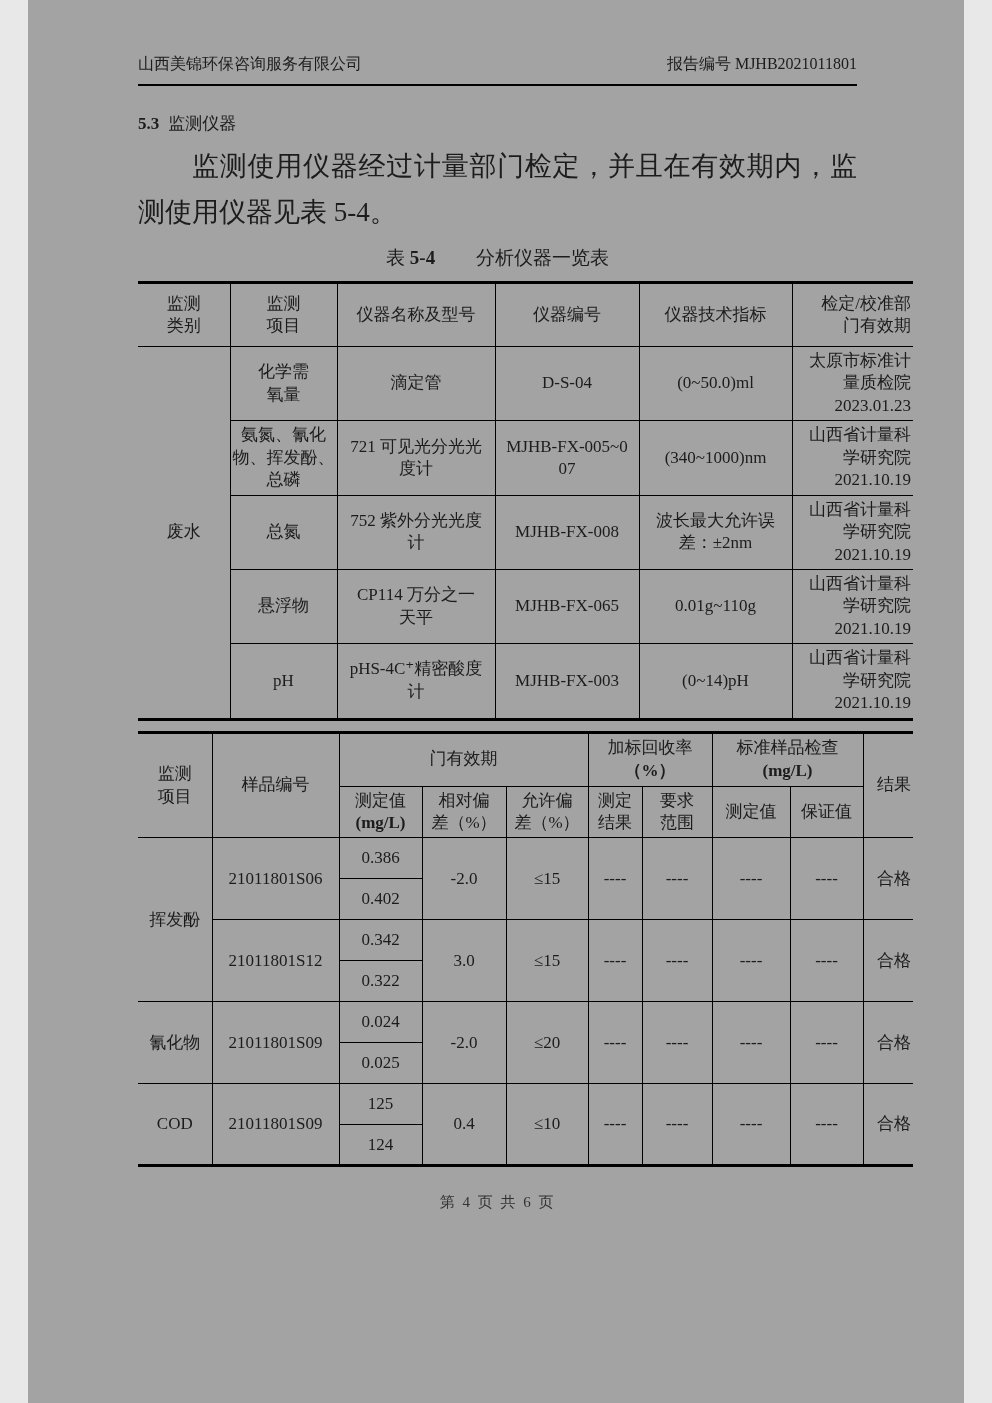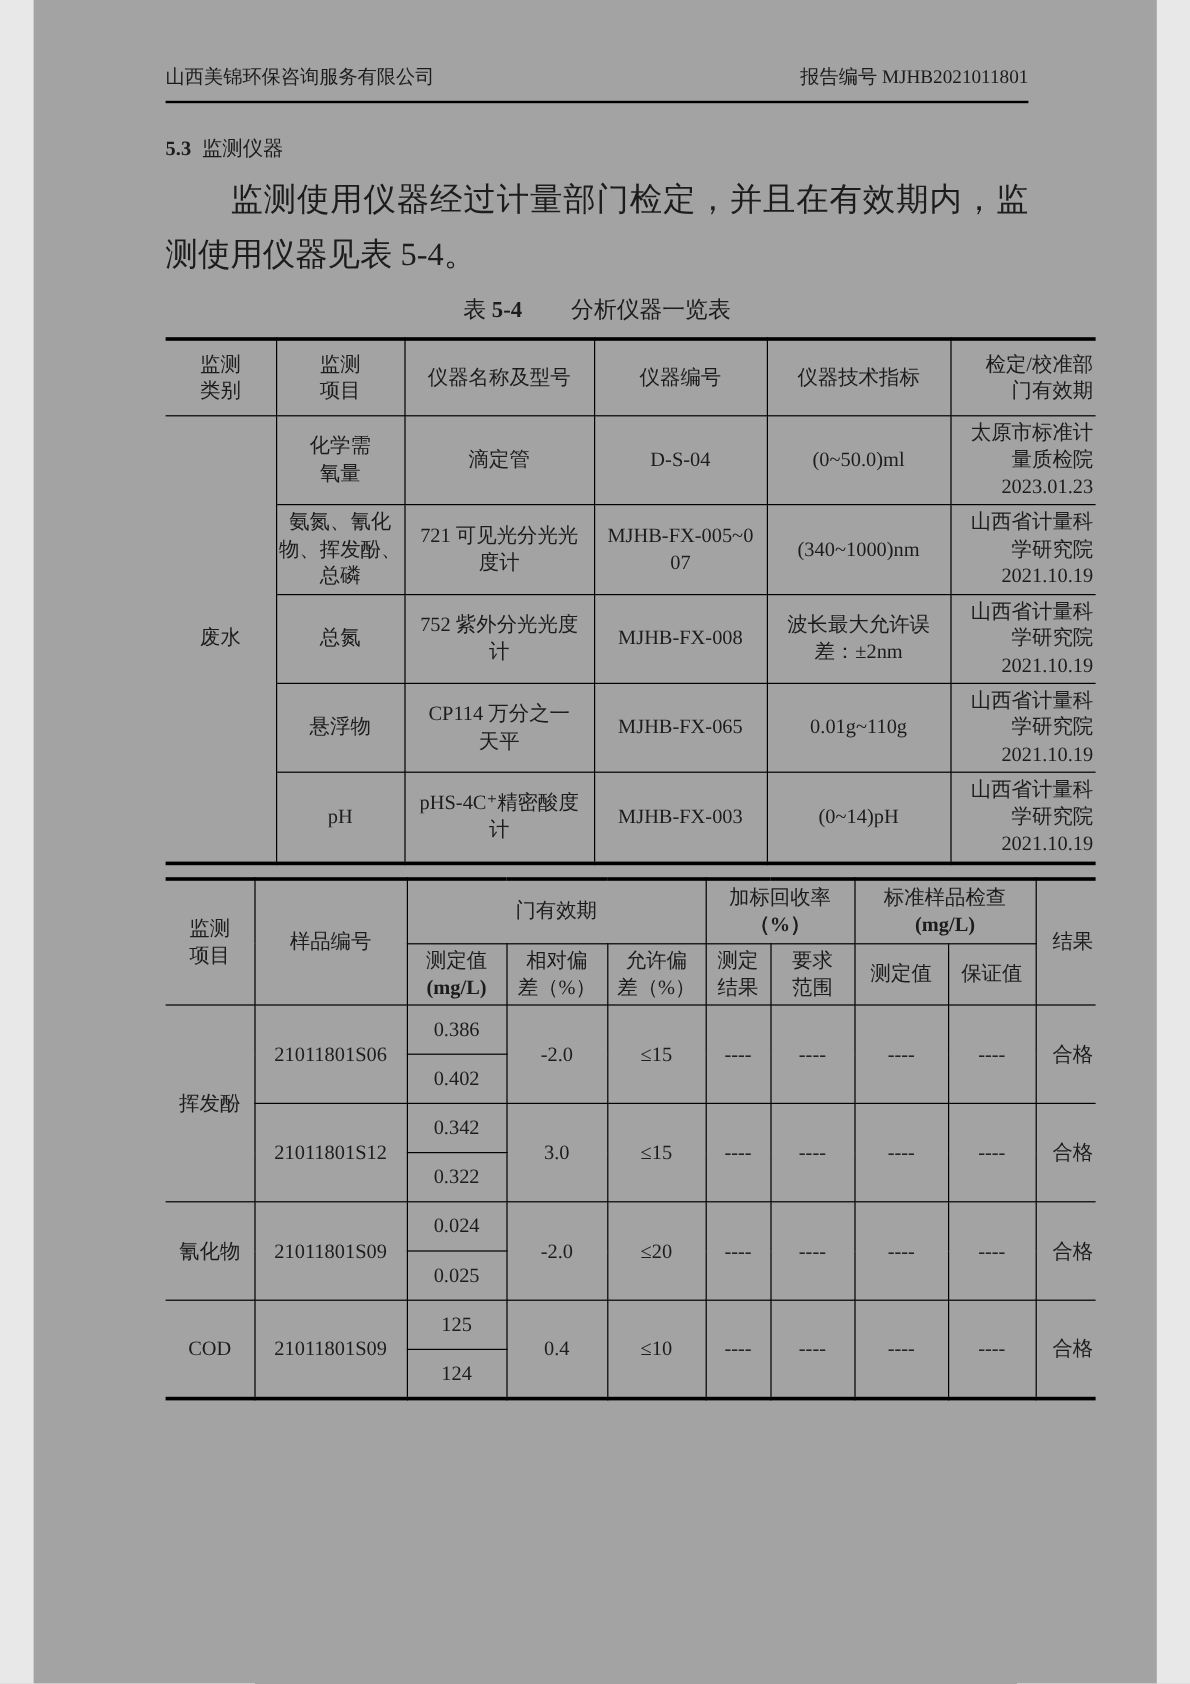--- a/index.html
+++ b/index.html
@@ -243,14 +243,15 @@
       <td rowspan="2">----</td>
       <td rowspan="2">----</td>
       <td class="no-r" rowspan="2">合格</td>
     </tr>
     <tr class="r41">
       <td>124</td>
     </tr>
   </tbody>
     </table>
 
+  <div class="doc-footer">第 4 页 共 6 页</div>
 
 </div>
 
 </body></html>

